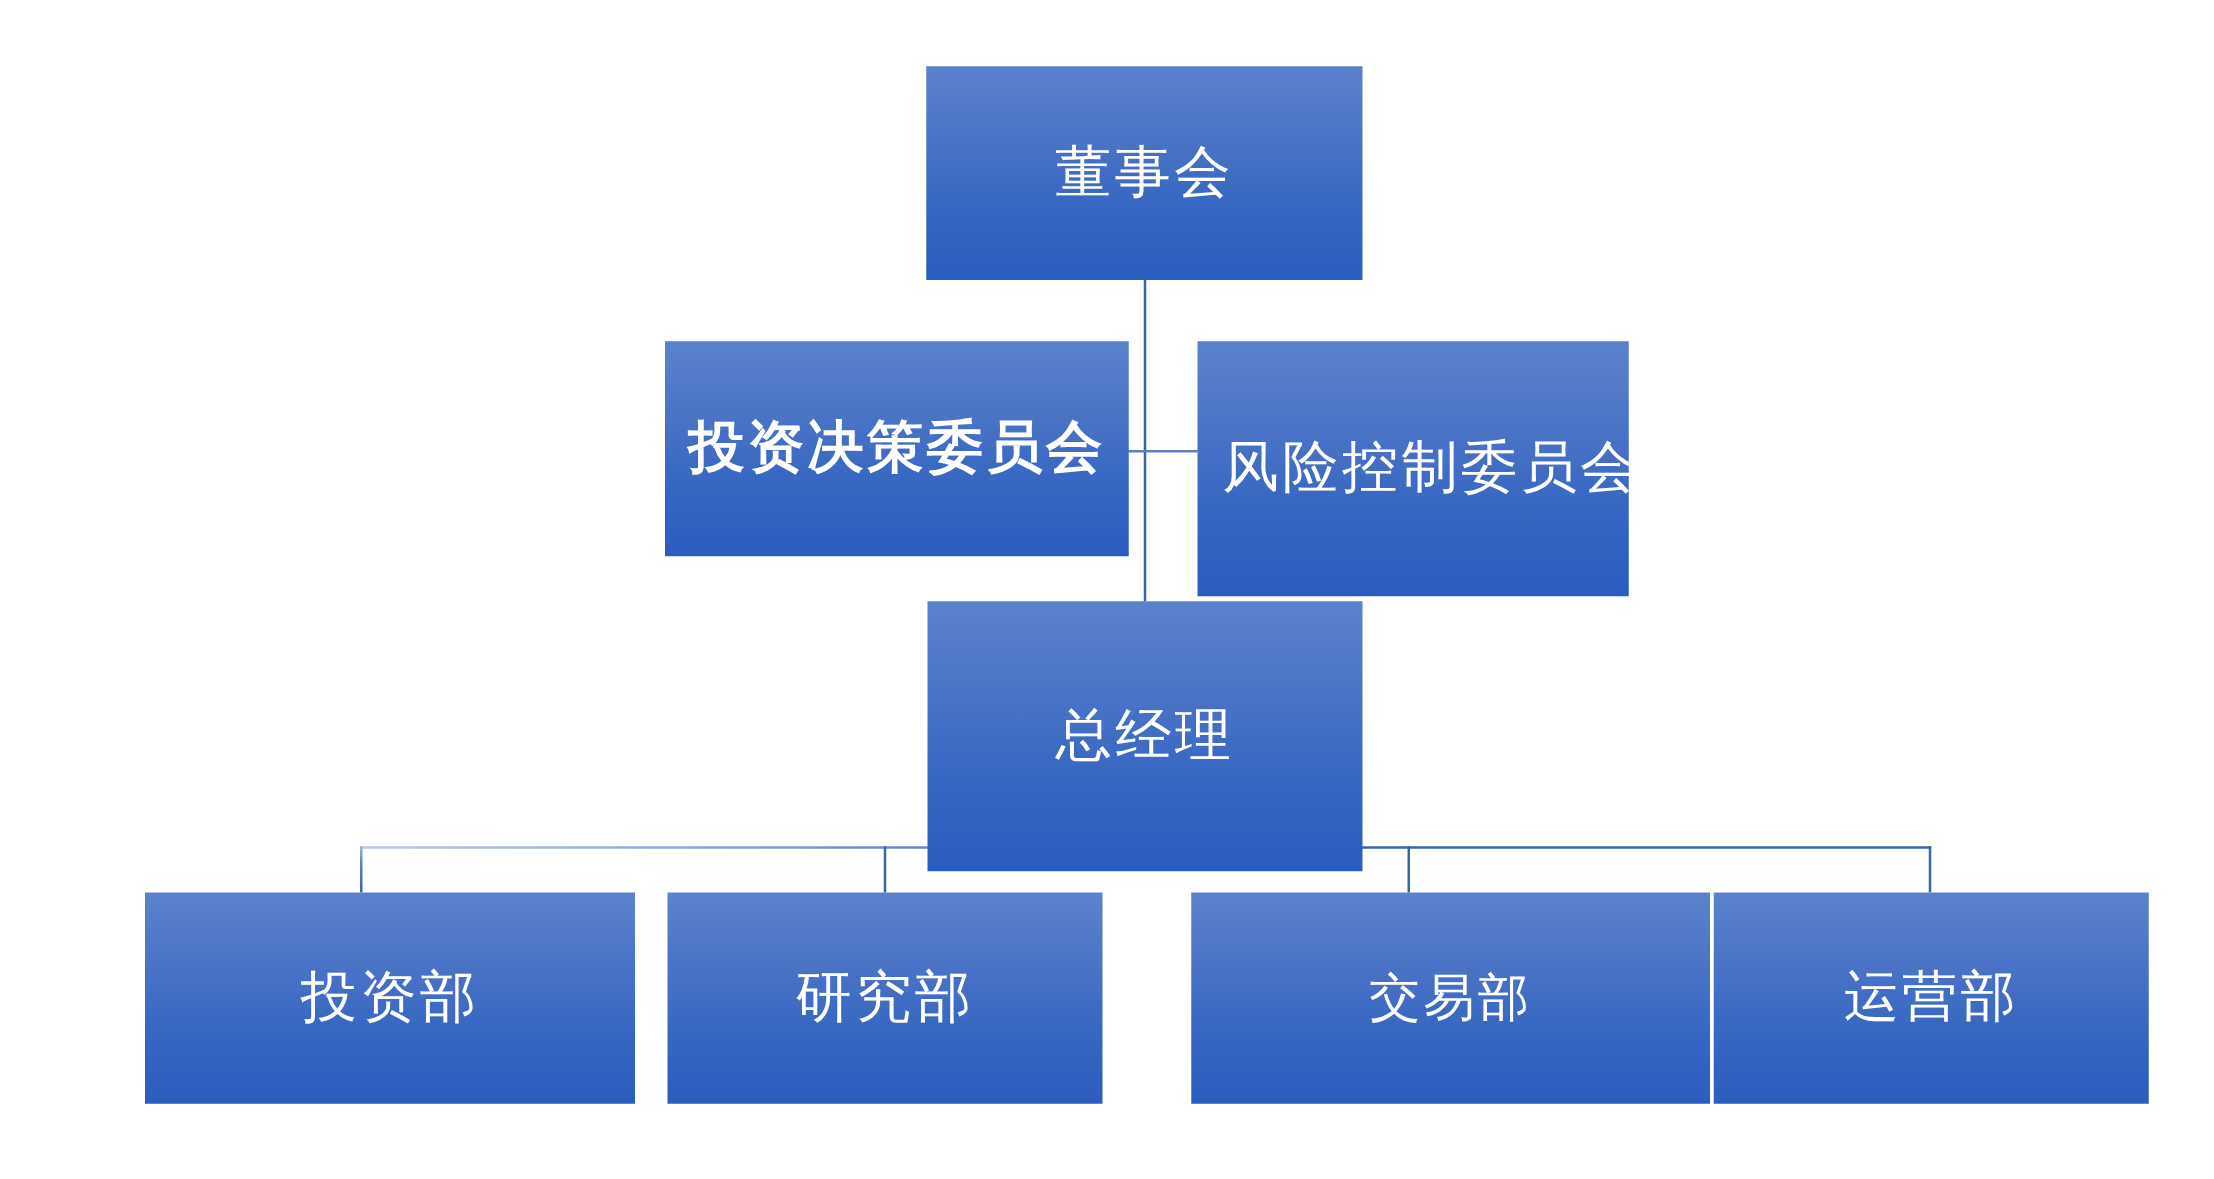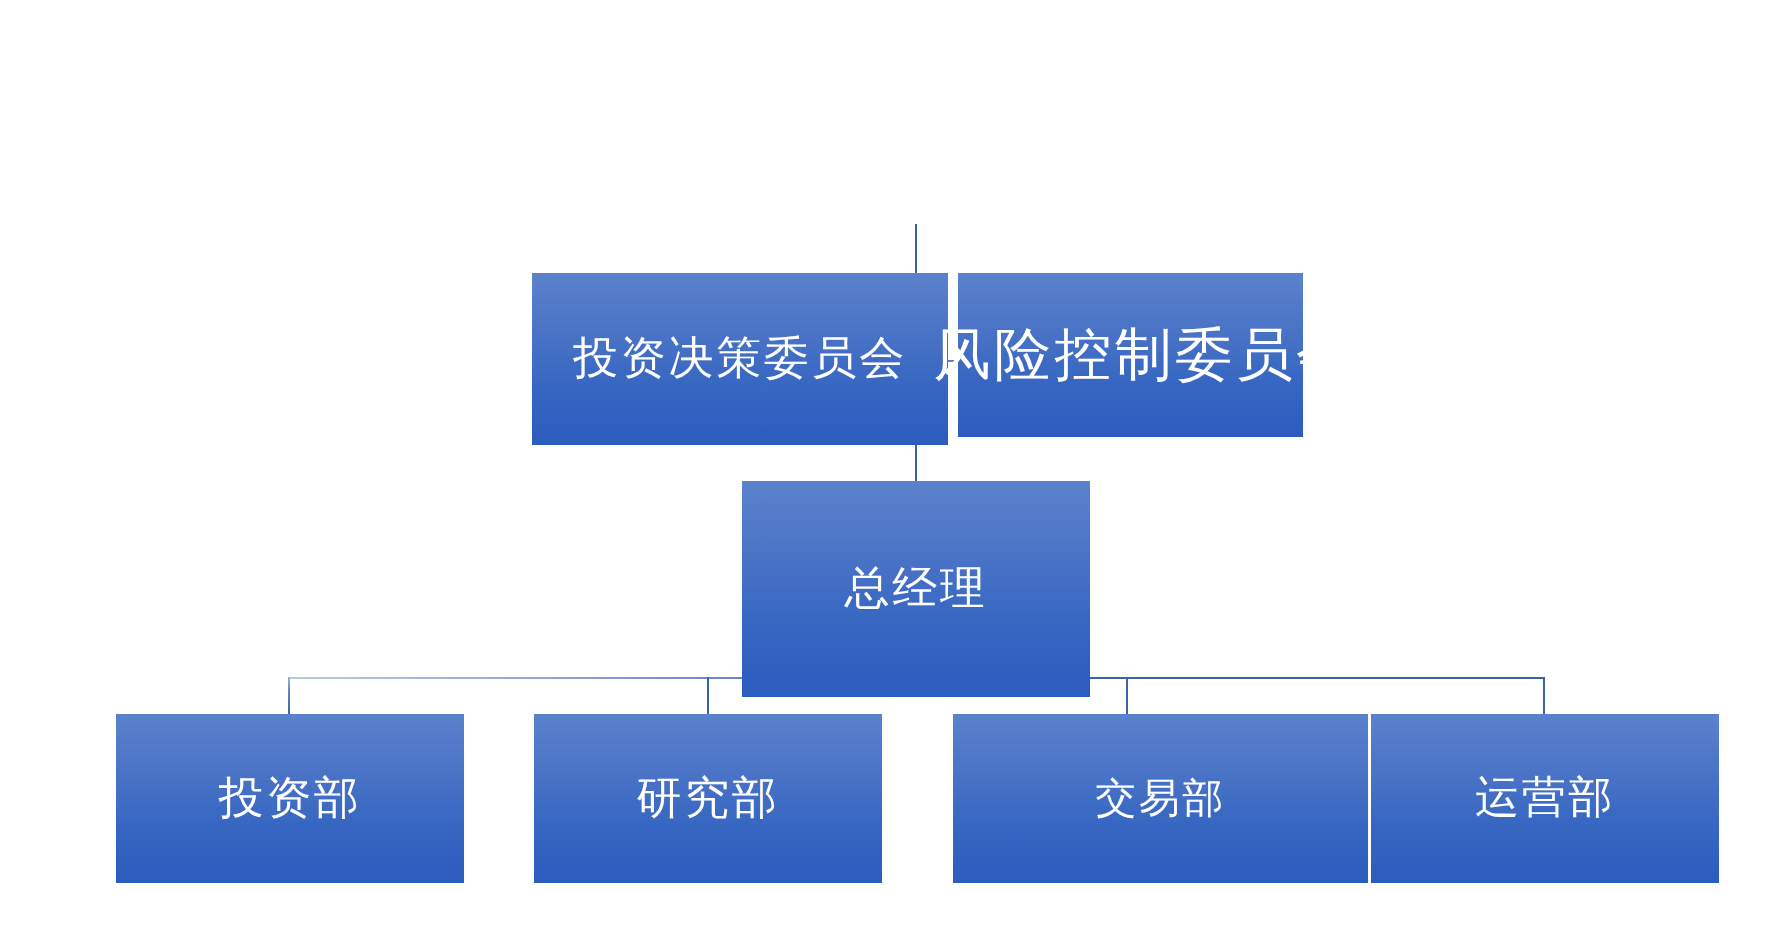--- a/index.html
+++ b/index.html
@@ -71,34 +71,37 @@
 
   <div class="conn-v" style="left:915px; top:655px; height:23px;"></div>
 
   <div class="conn-h faded-left" style="left:289px; top:677px; width:1256px;"></div>
 
   <div class="conn-v faded-top" style="left:288px; top:677px; height:37px;"></div>
   <div class="conn-v" style="left:707px; top:677px; height:37px;"></div>
   <div class="conn-v" style="left:1126px; top:677px; height:37px;"></div>
   <div class="conn-v" style="left:1543px; top:677px; height:37px;"></div>
 
+  <div class="node-box" style="left:741px; top:53px; width:349px; height:171px; font-size:45px;">
+    <span class="node-label">董事会</span>
+  </div>
 
-  <div class="node-box" style="left:532px; top:273px; width:416px; height:172px; font-size:45px;">
+  <div class="node-box" style="left:532px; top:273px; width:371px; height:172px; font-size:45px;font-weight:bold;">
     <span class="node-label">投资决策委员会</span>
   </div>
 
-  <div class="node-box" style="left:958px; top:273px; width:345px; height:164px; font-size:57px;padding-left:29px;">
+  <div class="node-box" style="left:958px; top:273px; width:345px; height:204px; font-size:45px;padding-left:29px;">
     <span class="node-label">风险控制委员会</span>
   </div>
 
   <div class="node-box" style="left:742px; top:481px; width:348px; height:216px; font-size:45px;">
     <span class="node-label">总经理</span>
   </div>
 
-  <div class="node-box" style="left:116px; top:714px; width:348px; height:169px; font-size:45px;">
+  <div class="node-box" style="left:116px; top:714px; width:392px; height:169px; font-size:45px;">
     <span class="node-label">投资部</span>
   </div>
 
   <div class="node-box" style="left:534px; top:714px; width:348px; height:169px; font-size:45px;">
     <span class="node-label">研究部</span>
   </div>
 
   <div class="node-box" style="left:953px; top:714px; width:415px; height:169px; font-size:41px;">
     <span class="node-label">交易部</span>
   </div>

